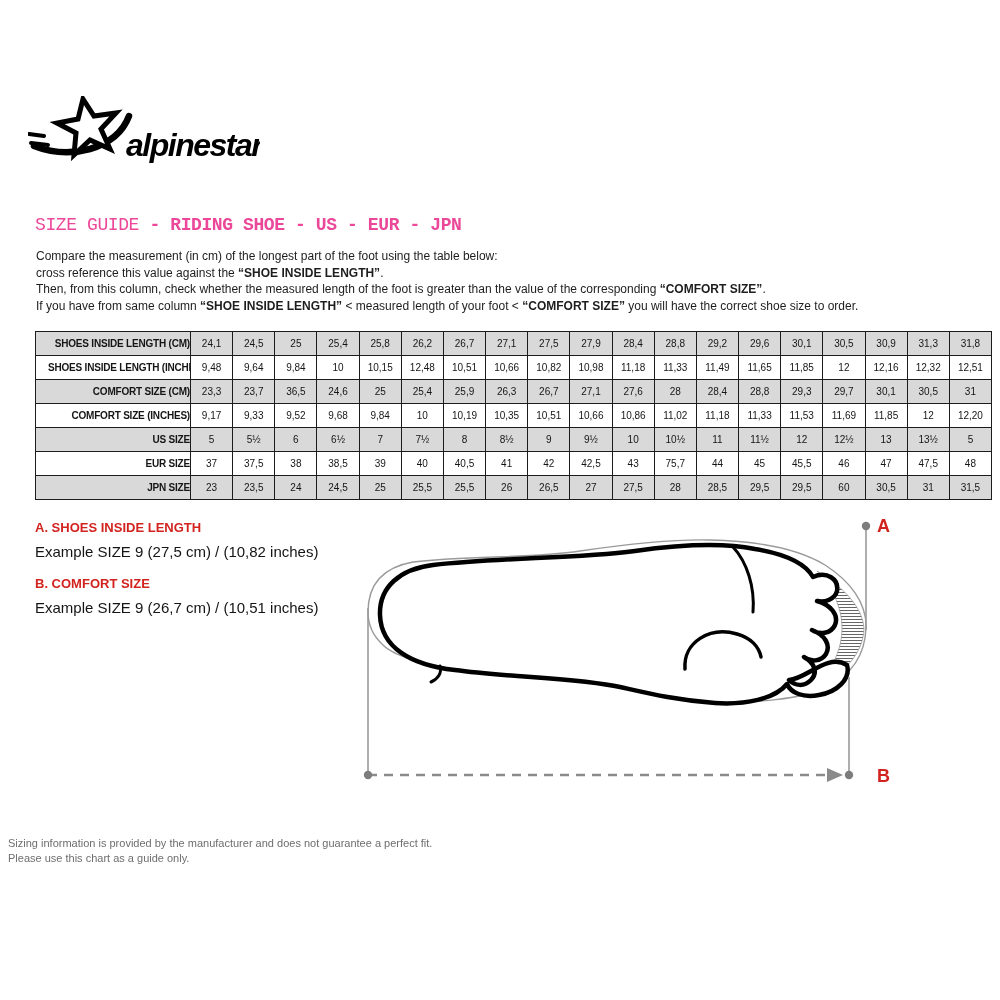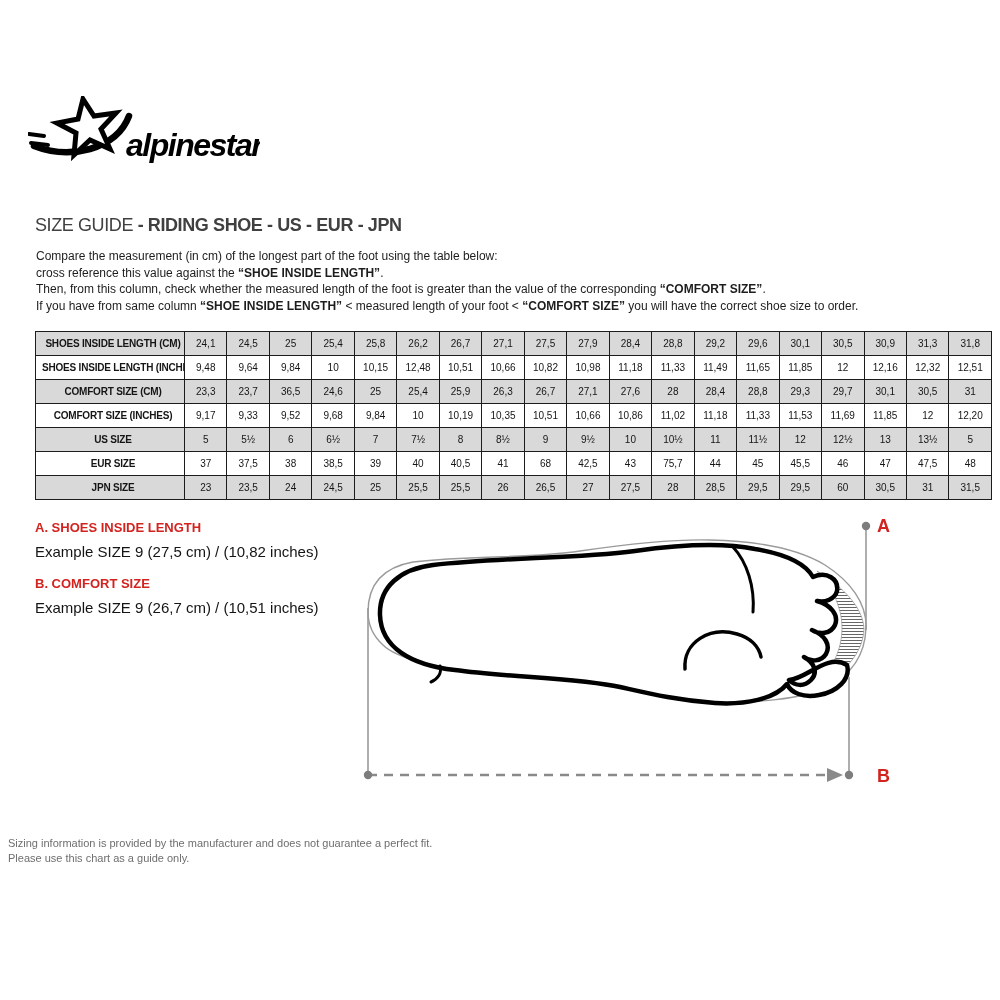--- a/index.html
+++ b/index.html
@@ -3,31 +3,31 @@
 <meta charset="utf-8">
 <style>
   html,body{margin:0;padding:0;background:#ffffff;}
   body{width:1000px;height:1000px;font-family:"Liberation Sans",sans-serif;color:#111;position:relative;overflow:hidden;}
   .page{position:absolute;inset:0;background:#fff;}
 
   
   .logo{position:absolute;left:28px;top:96px;width:232px;height:76px;}
 
   
-  .title{position:absolute;left:35px;top:215px;font-size:18px;letter-spacing:-0.4px;color:#404040;white-space:nowrap;}
+  .title{position:absolute;left:35px;top:215px;font-size:18px;letter-spacing:-0.4px;color:#ec4899;white-space:nowrap;font-family:Liberation Mono, monospace;}
   .title .bold{font-weight:bold;}
 
   
   .instructions{position:absolute;left:36px;top:248px;font-size:12px;line-height:16.5px;color:#1d1d1d;white-space:nowrap;}
   .instructions b{font-weight:bold;}
 
   
   .size-table{position:absolute;left:35px;top:331px;width:957px;border-collapse:collapse;table-layout:fixed;}
   .size-table th,.size-table td{border:1px solid #1c1c1c;height:23px;font-size:10px;color:#151515;text-align:center;padding:0;overflow:hidden;white-space:nowrap;}
-  .size-table th{text-align:center;padding-left:6px;font-weight:bold;width:142px;letter-spacing:-0.2px;}
+  .size-table th{text-align:right;padding-left:12px;font-weight:bold;width:142px;letter-spacing:-0.2px;}
   .size-table tr.gray th,.size-table tr.gray td{background:var(--row-gray,#d9d9d9);}
 
   
   .sec-heading{position:absolute;left:35px;font-size:13px;font-weight:bold;color:var(--accent,#d2231f);white-space:nowrap;}
   .sec-example{position:absolute;left:35px;font-size:15px;color:#141414;white-space:nowrap;}
   .sec-a-heading{top:520px;}
   .sec-a-example{top:543px;}
   .sec-b-heading{top:576px;}
   .sec-b-example{top:599px;}
 
@@ -179,21 +179,21 @@
         <tr>
           <th>EUR SIZE</th>
           <td>37</td>
           <td>37,5</td>
           <td>38</td>
           <td>38,5</td>
           <td>39</td>
           <td>40</td>
           <td>40,5</td>
           <td>41</td>
-          <td>68</td>
+          <td>42</td>
           <td>42,5</td>
           <td>43</td>
           <td>75,7</td>
           <td>44</td>
           <td>45</td>
           <td>45,5</td>
           <td>46</td>
           <td>47</td>
           <td>47,5</td>
           <td>48</td>

